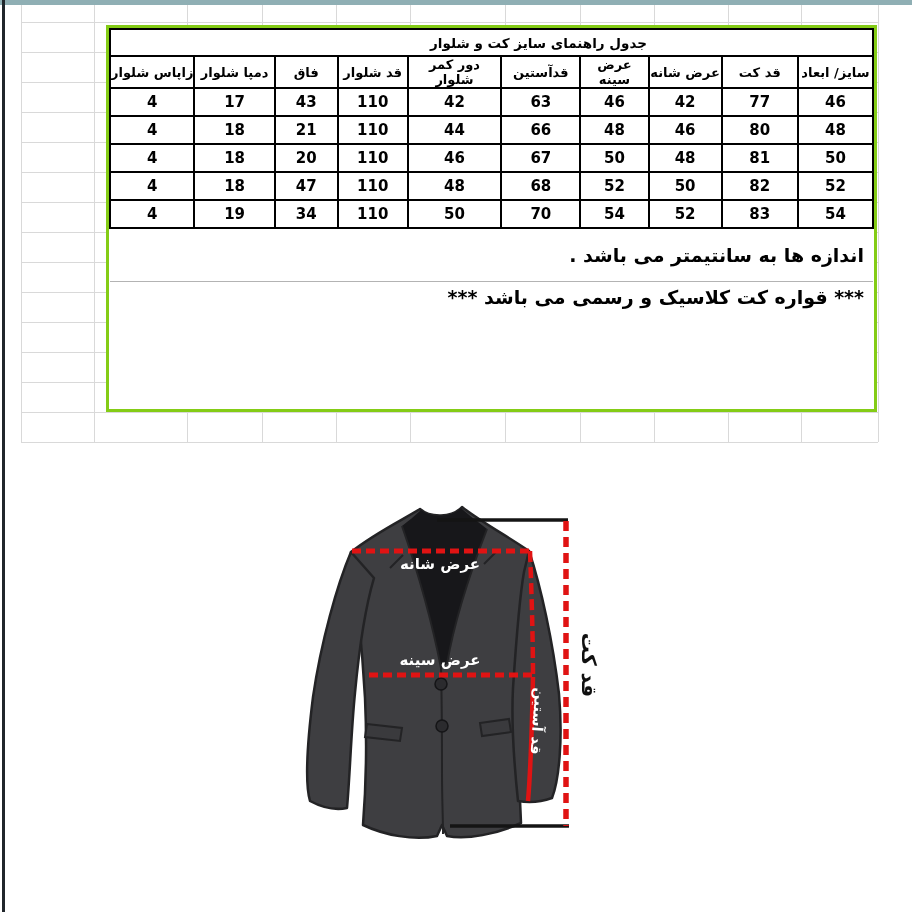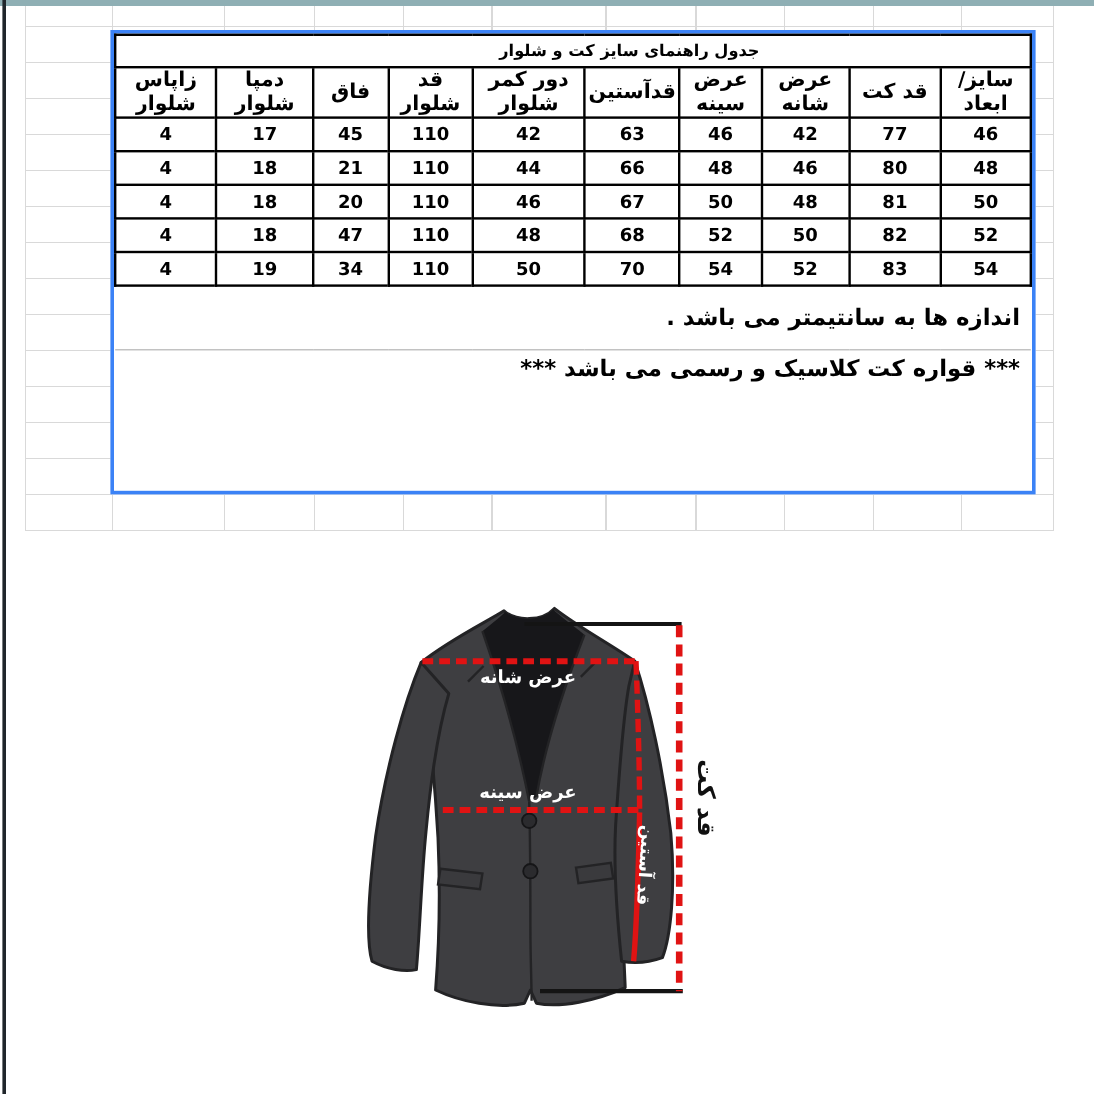--- a/index.html
+++ b/index.html
@@ -3,27 +3,27 @@
 <meta charset="utf-8">
 <style>
   html,body{margin:0;padding:0;background:#fff;}
   body{width:912px;height:912px;position:relative;overflow:hidden;
        font-family:"DejaVu Sans",sans-serif;}
   
   .top-bar{position:absolute;left:0;top:0;width:912px;height:5px;}
   .left-edge-line{position:absolute;left:2px;top:0;width:3px;height:912px;background:#20262b;}
   .grid-svg{position:absolute;left:0;top:0;}
   
-  .table-wrap{position:absolute;left:92px;top:25px;width:771px;height:387px;
-              border:3px solid #3b82f6;background:#fff;box-sizing:border-box;z-index:2;}
+  .table-wrap{position:absolute;left:106px;top:25px;width:771px;height:387px;
+              border:3px solid #84cc16;background:#fff;box-sizing:border-box;z-index:2;}
   table.size{border-collapse:collapse;width:765px;table-layout:fixed;direction:rtl;color:#000;}
   table.size td{border:2px solid #000;text-align:center;vertical-align:middle;
                 font-weight:bold;padding:0;background:#fff;overflow:hidden;}
   tr.title-row td{font-size:13.5px;text-align:center;padding-left:94px;height:25px;}
-  tr.header-row td{font-size:17px;height:27px;}
+  tr.header-row td{font-size:13px;height:27px;}
   tr.data-row td{font-size:15px;height:26px;}
   tr.note-row td{border:none;border-top:1px solid #b3b3b3;text-align:right;
                  padding-right:9px;font-size:19px;white-space:pre-line;line-height:1.6;}
   tr.note-row.first td{border-top:2px solid #000;}
   tr.n1 td{height:52px;} tr.n2 td{height:51px;} tr.n3 td{height:53px;} tr.n4 td{height:26px;}
   
   .jacket-svg{position:absolute;left:290px;top:495px;z-index:1;}
   .svg-label{font-family:"DejaVu Sans",sans-serif;font-weight:bold;}
 </style>
 </head>
@@ -97,21 +97,21 @@
       <td>زاپاس شلوار</td>
     </tr>
     <tr class="data-row">
       <td>46</td>
       <td>77</td>
       <td>42</td>
       <td>46</td>
       <td>63</td>
       <td>42</td>
       <td>110</td>
-      <td>45</td>
+      <td>43</td>
       <td>17</td>
       <td>4</td>
     </tr>
     <tr class="data-row">
       <td>48</td>
       <td>80</td>
       <td>46</td>
       <td>48</td>
       <td>66</td>
       <td>44</td>

